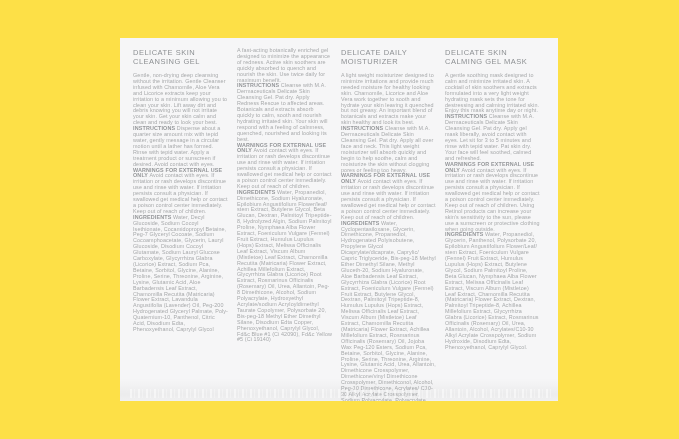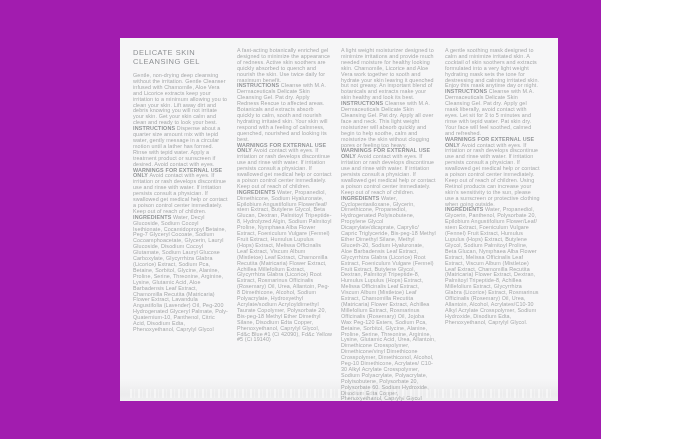--- a/index.html
+++ b/index.html
@@ -1,21 +1,21 @@
 <!DOCTYPE html>
 <html><head>
 <meta charset="utf-8">
 <style>
   html, body { margin: 0; padding: 0; background: #ffffff; }
   .stage {
     position: relative;
-    width: 601px;
+    width: 679px;
     height: 439px;
     overflow: hidden;
-    background: #a21caf;
+    background: #fde047;
     font-family: "Liberation Sans", sans-serif;
   }
   .label {
     position: absolute;
     left: 120px;
     top: 38px;
     width: 438px;
     height: 363px;
     background: #f6f6f7;
     box-sizing: border-box;
@@ -97,29 +97,31 @@
     <div class="col">
       <div class="body-text">
         <p>A fast-acting botanically enriched gel designed to minimize the appearance of redness. Active skin soothers are quickly absorbed to quench and nourish the skin. Use twice daily for maximum benefit.</p>
         <p><b class="h">INSTRUCTIONS</b> <span>Cleanse with M.A. Dermaceuticals Delicate Skin Cleansing Gel. Pat dry. Apply Redness Rescue to affected areas. Botanicals and extracts absorb quickly to calm, sooth and nourish hydrating irritated skin. Your skin will respond with a feeling of calmness, quenched, nourished and looking its best.</span></p>
         <p><b class="h">WARNINGS FOR EXTERNAL USE ONLY</b> <span>Avoid contact with eyes. If irritation or rash develops discontinue use and rinse with water. If irritation persists consult a physician. If swallowed get medical help or contact a poison control center immediately. Keep out of reach of children.</span></p>
         <p><b class="h">INGREDIENTS</b> <span>Water, Propanediol, Dimethicone, Sodium Hyaluronate, Epilobium Angustifolium Flower/leaf/ stem Extract, Butylene Glycol, Beta Glucan, Dextran, Palmitoyl Tripeptide-8, Hydrolyzed Algin, Sodium Palmitoyl Proline, Nymphaea Alba Flower Extract, Foeniculum Vulgare (Fennel) Fruit Extract, Humulus Lupulus (Hops) Extract, Melissa Officinalis Leaf Extract, Viscum Album (Mistletoe) Leaf Extract, Chamomilla Recutita (Matricaria) Flower Extract, Achillea Millefolium Extract, Glycyrrhiza Glabra (Licorice) Root Extract, Rosmarinus Officinalis (Rosemary) Oil, Urea, Allantoin, Peg-8 Dimethicone, Alcohol, Sodium Polyacrylate, Hydroxyethyl Acrylate/sodium Acryloyldimethyl Taurate Copolymer, Polysorbate 20, Bis-peg-18 Methyl Ether Dimethyl Silane, Disodium Edta Copper, Phenoxyethanol, Caprylyl Glycol, Fd&amp;c Blue #1 (Ci 42090), Fd&amp;c Yellow #5 (Ci 19140)</span></p>
       </div>
     </div>
 
     <div class="col">
+      <h2 class="title">DELICATE DAILY MOISTURIZER</h2>
       <div class="body-text">
         <p>A light weight moisturizer designed to minimize irritations and provide much needed moisture for healthy looking skin. Chamomile, Licorice and Aloe Vera work together to sooth and hydrate your skin leaving it quenched but not greasy. An important blend of botanicals and extracts make your skin healthy and look its best.</p>
         <p><b class="h">INSTRUCTIONS</b> <span>Cleanse with M.A. Dermaceuticals Delicate Skin Cleansing Gel. Pat dry. Apply all over face and neck. This light weight moisturizer will absorb quickly and begin to help soothe, calm and moisturize the skin without clogging pores or feeling too heavy.</span></p>
         <p><b class="h">WARNINGS FOR EXTERNAL USE ONLY</b> <span>Avoid contact with eyes. If irritation or rash develops discontinue use and rinse with water. If irritation persists consult a physician. If swallowed get medical help or contact a poison control center immediately. Keep out of reach of children.</span></p>
         <p><b class="h">INGREDIENTS</b> <span>Water, Cyclopentasiloxane, Glycerin, Dimethicone, Propanediol, Hydrogenated Polyisobutene, Propylene Glycol Dicaprylate/dicaprate, Caprylic/ Capric Triglyceride, Bis-peg-18 Methyl Ether Dimethyl Silane, Methyl Gluceth-20, Sodium Hyaluronate, Aloe Barbadensis Leaf Extract, Glycyrrhiza Glabra (Licorice) Root Extract, Foeniculum Vulgare (Fennel) Fruit Extract, Butylene Glycol, Dextran, Palmitoyl Tripeptide-8, Humulus Lupulus (Hops) Extract, Melissa Officinalis Leaf Extract, Viscum Album (Mistletoe) Leaf Extract, Chamomilla Recutita (Matricaria) Flower Extract, Achillea Millefolium Extract, Rosmarinus Officinalis (Rosemary) Oil, Jojoba Wax Peg-120 Esters, Sodium Pca, Betaine, Sorbitol, Glycine, Alanine, Proline, Serine, Threonine, Arginine, Lysine, Glutamic Acid, Urea, Allantoin, Dimethicone Crosspolymer, Dimethicone/vinyl Dimethicone Crosspolymer, Dimethiconol, Alcohol, Peg-10 Dimethicone, Acrylates/ C10-30 Alkyl Acrylate Crosspolymer, Sodium Polyacrylate, Polyacrylate, Polyisobutene, Polysorbate 20, Polysorbate 60, Sodium Hydroxide, Disodium Edta Copper, Phenoxyethanol, Caprylyl Glycol</span></p>
       </div>
     </div>
 
     <div class="col">
+      <h2 class="title">DELICATE SKIN CALMING GEL MASK</h2>
       <div class="body-text">
         <p>A gentle soothing mask designed to calm and minimize irritated skin. A cocktail of skin soothers and extracts formulated into a very light weight hydrating mask sets the tone for destressing and calming irritated skin. Enjoy this mask anytime day or night.</p>
         <p><b class="h">INSTRUCTIONS</b> <span>Cleanse with M.A. Dermaceuticals Delicate Skin Cleansing Gel. Pat dry. Apply gel mask liberally, avoid contact with eyes. Let sit for 3 to 5 minutes and rinse with tepid water. Pat skin dry. Your face will feel soothed, calmed and refreshed.</span></p>
         <p><b class="h">WARNINGS FOR EXTERNAL USE ONLY</b> <span>Avoid contact with eyes. If irritation or rash develops discontinue use and rinse with water. If irritation persists consult a physician. If swallowed get medical help or contact a poison control center immediately. Keep out of reach of children. Using Retinol products can increase your skin's sensitivity to the sun, please use a sunscreen or protective clothing when going outside.</span></p>
         <p><b class="h">INGREDIENTS</b> <span>Water, Propanediol, Glycerin, Panthenol, Polysorbate 20, Epilobium Angustifolium Flower/Leaf/ stem Extract, Foeniculum Vulgare (Fennel) Fruit Extract, Humulus Lupulus (Hops) Extract, Butylene Glycol, Sodium Palmitoyl Proline, Beta Glucan, Nymphaea Alba Flower Extract, Melissa Officinalis Leaf Extract, Viscum Album (Mistletoe) Leaf Extract, Chamomilla Recutita (Matricaria) Flower Extract, Dextran, Palmitoyl Tripeptide-8, Achillea Millefolium Extract, Glycyrrhiza Glabra (Licorice) Extract, Rosmarinus Officinalis (Rosemary) Oil, Urea, Allantoin, Alcohol, Acrylates/C10-30 Alkyl Acrylate Crosspolymer, Sodium Hydroxide, Disodium Edta, Phenoxyethanol, Caprylyl Glycol.</span></p>
       </div>
     </div>
 
     <div class="faint-strip">
       <div class="ticks"></div>

